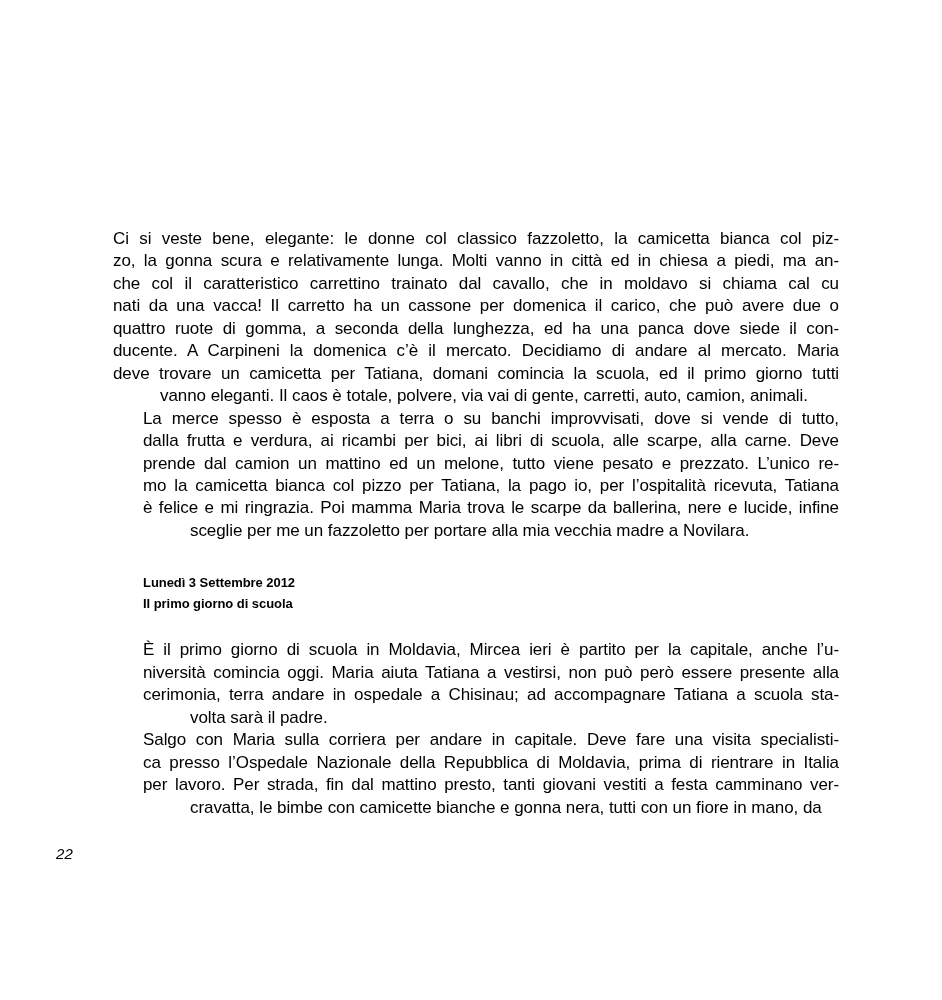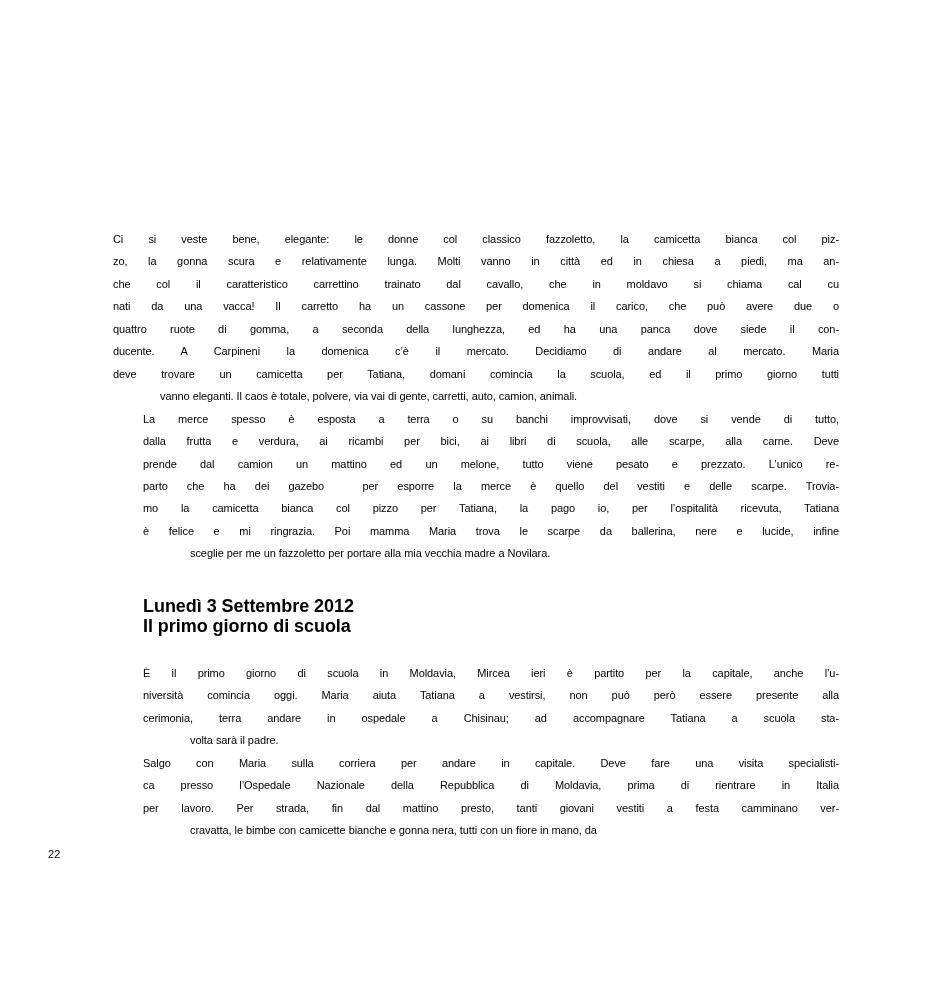--- a/index.html
+++ b/index.html
@@ -19,21 +19,21 @@
     overflow: hidden;
   }
   .text-column {
     position: absolute;
     left: 113px;
     top: 228px;
     width: 726px;
   }
   .para {
     margin: 0;
-    font-size: 11px;
+    font-size: 17px;
     line-height: 22.45px;
     text-align: justify;
     text-justify: inter-word;
     letter-spacing: -0.08px;
     word-spacing: 0.1px;
     -webkit-hyphens: none;
     hyphens: none;
   }
   .para.indent {
     text-indent: 30px;
@@ -54,37 +54,38 @@
   }
   .it {
   }
   .heading-block {
     margin-top: 27px;
     margin-bottom: 0;
     padding-left: 30px;
   }
   .heading-line {
     margin: 0;
-    font-size: 18px;
+    font-size: 13px;
     line-height: 20.5px;
     font-weight: bold;
     letter-spacing: -0.05px;
     white-space: pre;
   }
   .gap-after-heading {
     height: 25px;
   }
   .gap-before-heading {
     height: 4px;
   }
   .page-number {
     position: absolute;
-    left: 48px;
+    left: 56px;
     top: 843px;
-    font-size: 11px;
+    font-size: 15px;
+    font-style: italic;
     line-height: 22px;
     letter-spacing: 0.2px;
   }
 </style>
 </head>
 <body>
 
 <div class="page">
 
   <div class="page-number">22</div>
@@ -98,21 +99,20 @@
           <span class="ln"><span>nati da una vacca! Il carretto ha un cassone per domenica il carico, che può avere due o</span></span>
           <span class="ln"><span>quattro ruote di gomma, a seconda della lunghezza, ed ha una panca dove siede il con-</span></span>
           <span class="ln"><span>ducente. A Carpineni la domenica c’è il mercato. Decidiamo di andare al mercato. Maria</span></span>
           <span class="ln"><span>deve trovare un camicetta per Tatiana, domani comincia la scuola, ed il primo giorno tutti</span></span>
           <span class="ln last"><span>vanno eleganti. Il caos è totale, polvere, via vai di gente, carretti, auto, camion, animali.</span></span>
         </p>
         <p class="para indent">
           <span class="ln" style="text-indent: 30px;"><span>La merce spesso è esposta a terra o su banchi improvvisati, dove si vende di tutto,</span></span>
           <span class="ln"><span>dalla frutta e verdura, ai ricambi per bici, ai libri di scuola, alle scarpe, alla carne. Deve</span></span>
           <span class="ln"><span>prende dal camion un mattino ed un melone, tutto viene pesato e prezzato. L’unico re-</span></span>
-          <span class="ln"><span>parto che ha dei </span><span class="it">gazebo</span><span>  per esporre la merce è quello del vestiti e delle scarpe. Trovia-</span></span>
           <span class="ln"><span>mo la camicetta bianca col pizzo per Tatiana, la pago io, per l’ospitalità ricevuta, Tatiana</span></span>
           <span class="ln"><span>è felice e mi ringrazia. Poi mamma Maria trova le scarpe da ballerina, nere e lucide, infine</span></span>
           <span class="ln last"><span>sceglie per me un fazzoletto per portare alla mia vecchia madre a Novilara.</span></span>
         </p>
       </div>
 
     <div class="gap-before-heading"></div>
 
     <div class="heading-block">
       <div class="heading-line">Lunedì 3 Settembre 2012</div>

